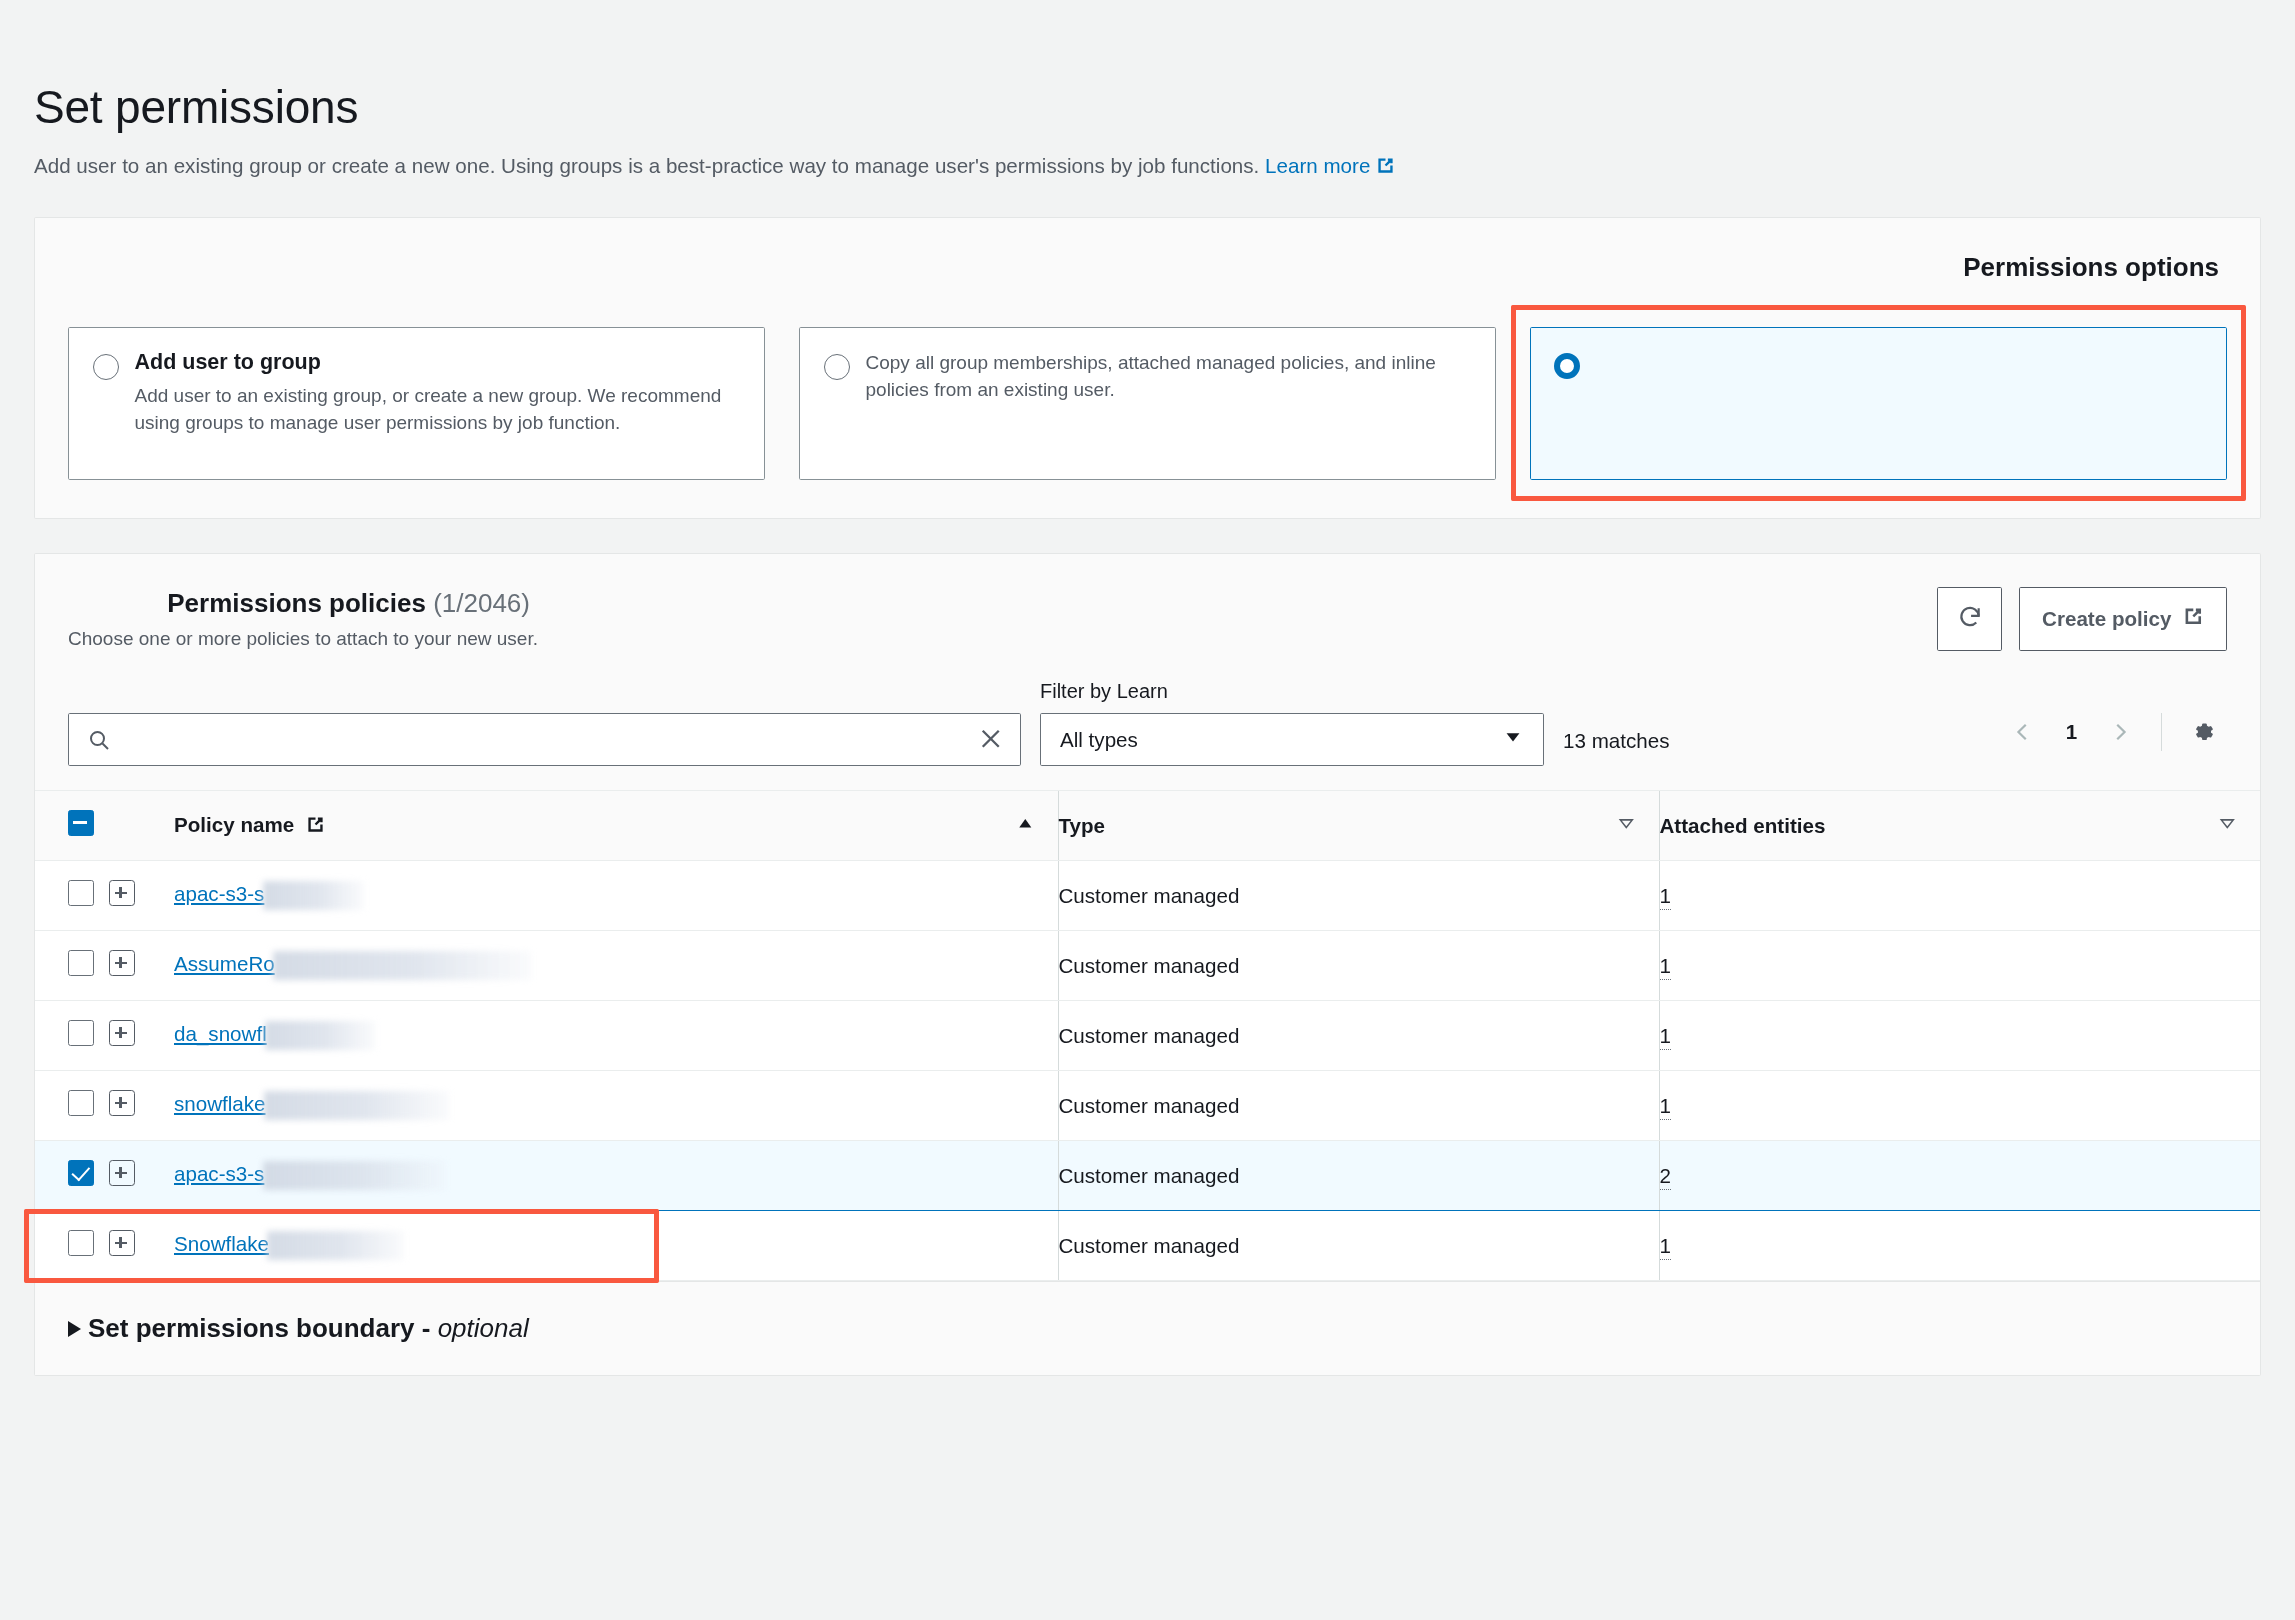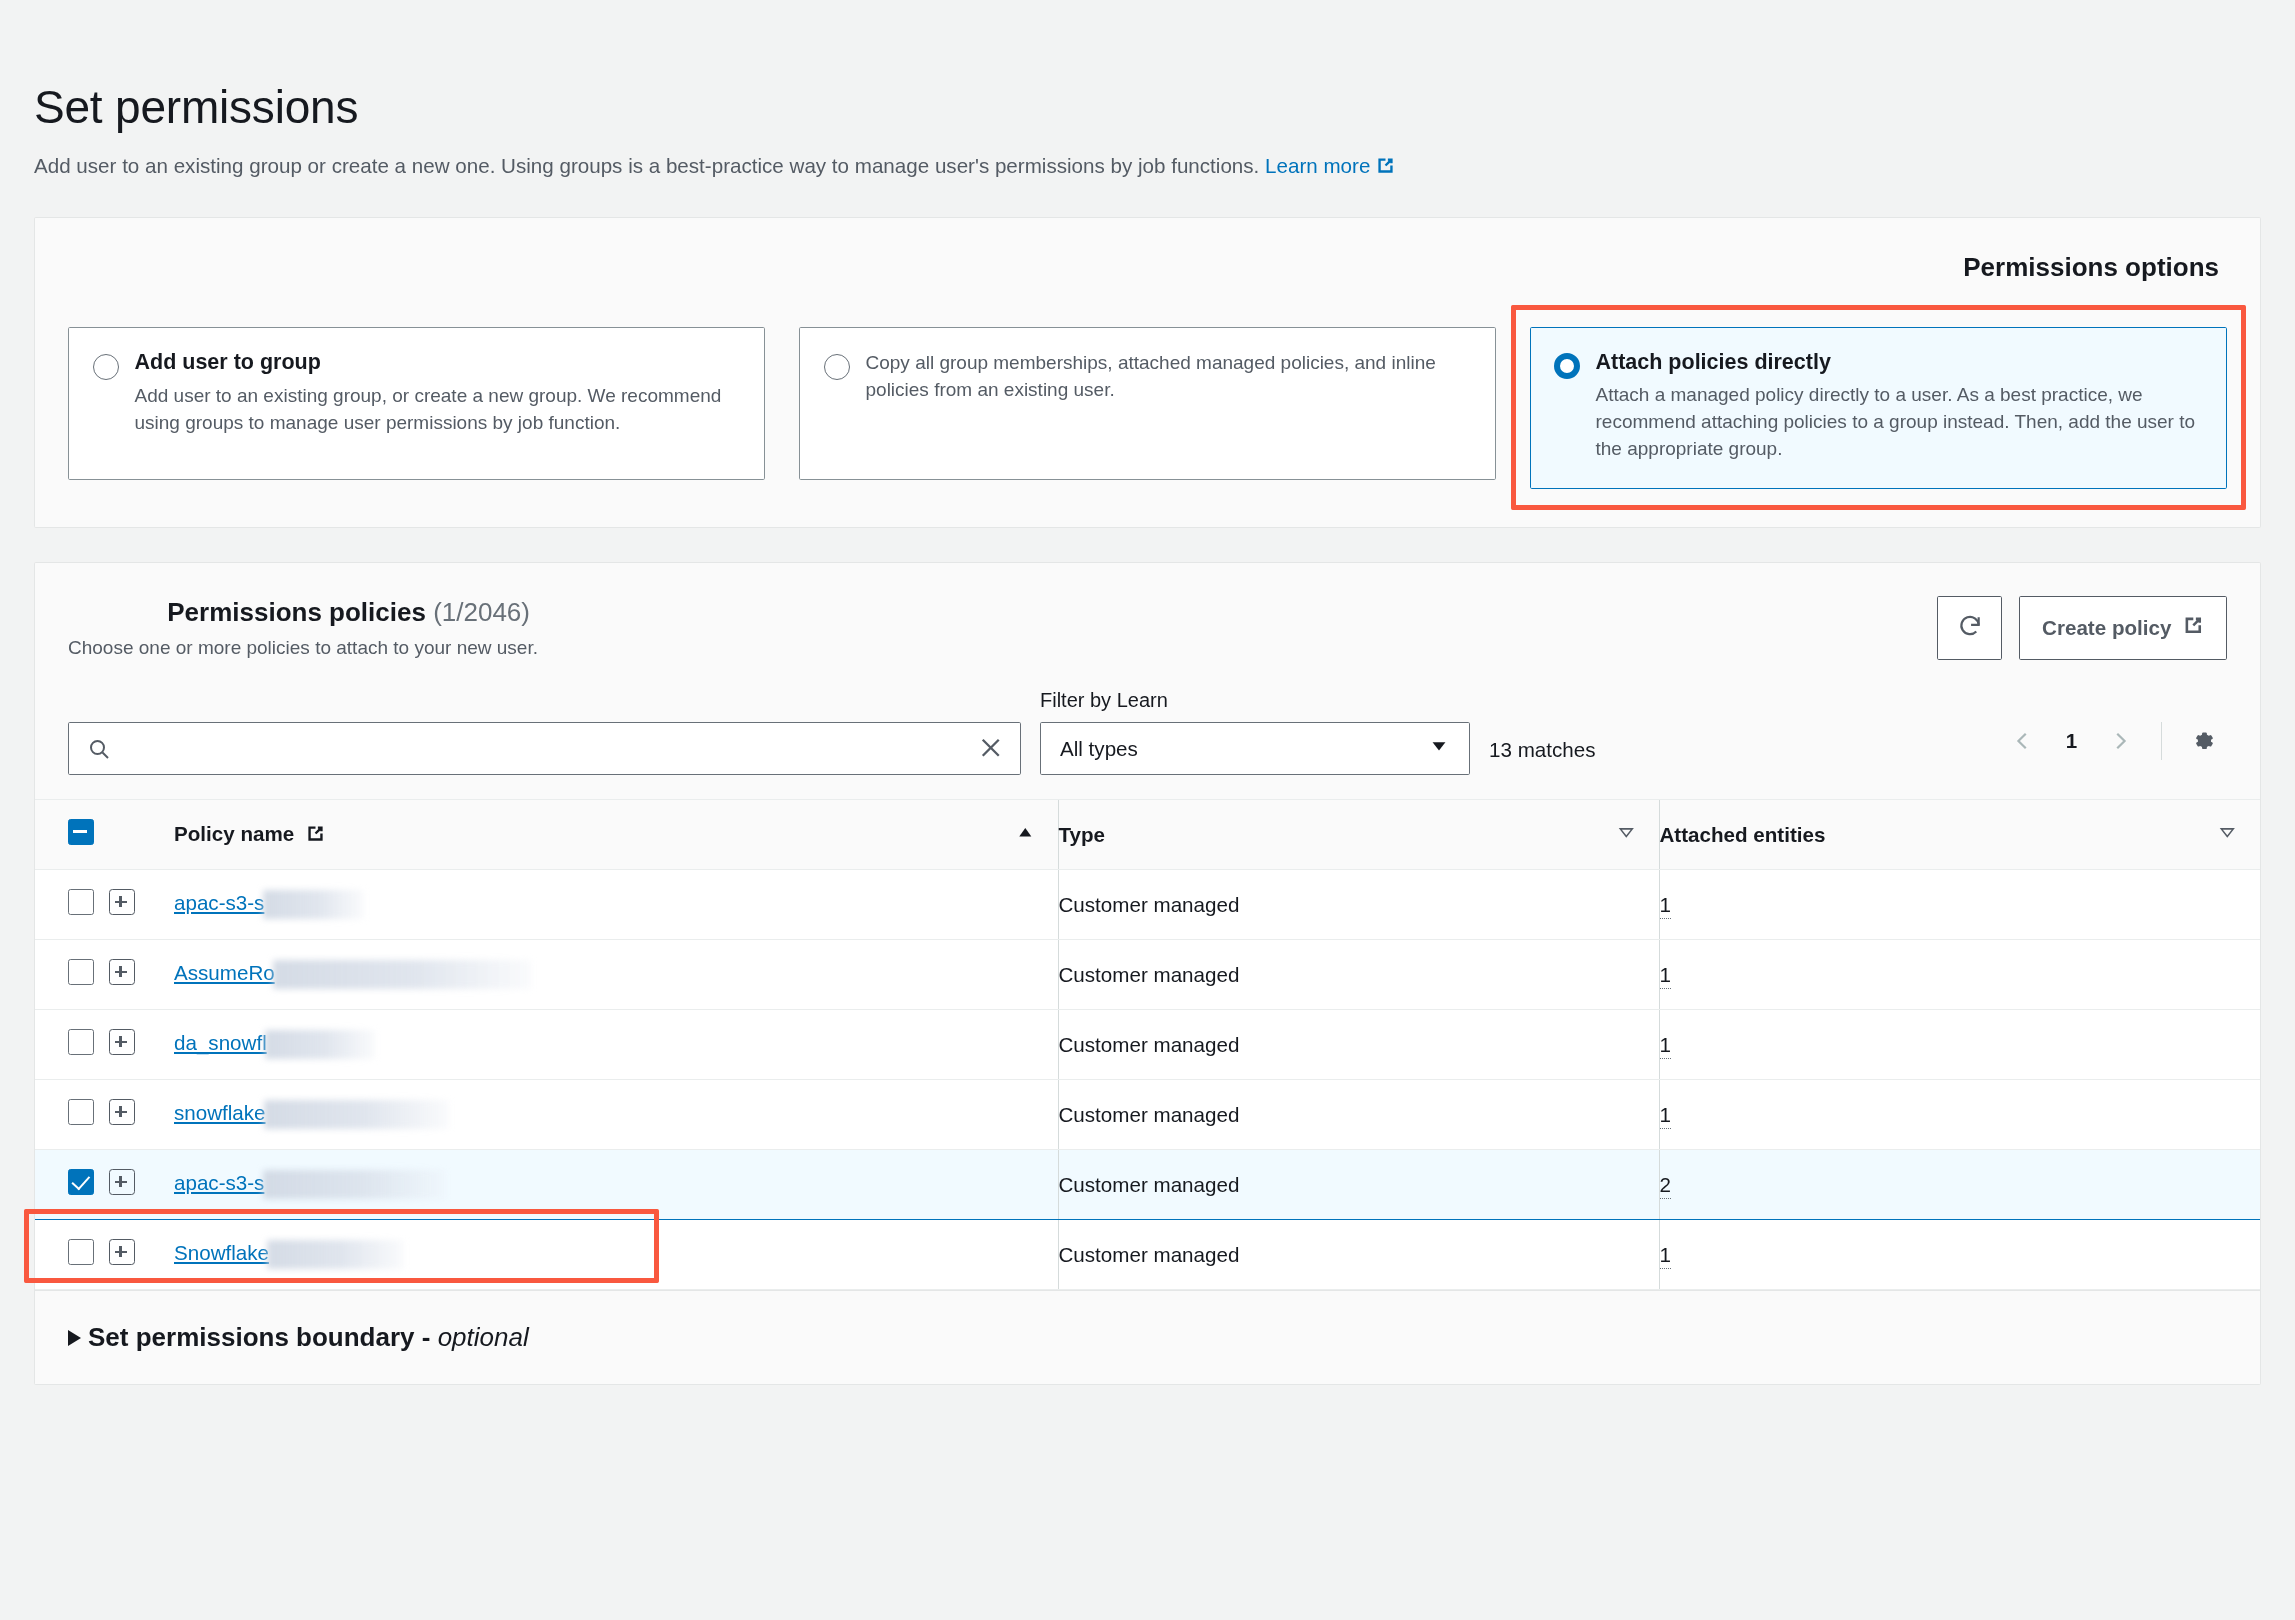--- a/index.html
+++ b/index.html
@@ -192,21 +192,21 @@
     position: absolute; right: 17px; top: 12px;
     cursor: pointer;
   }
   .filter-group { display: flex; flex-direction: column; }
   .filter-label {
     font-size: 20px;
     color: #16191f;
     margin-bottom: 10.3px;
   }
   .select {
-    width: 430px;
+    width: 504px;
     height: 53px;
     border: 0.9px solid #687078;
     border-radius: 1.7px;
     background: #ffffff;
     display: flex;
     align-items: center;
     justify-content: space-between;
     padding: 0 19px;
     font-size: 20.6px;
     color: #16191f;
@@ -419,24 +419,20 @@
           <span class="radio"></span>
           <div class="opt-text">
             <p class="opt-desc">Copy all group memberships, attached managed policies, and inline policies from an existing user.</p>
           </div>
         </div>
       </div>
 
       <div class="opt-wrap">
         <div class="opt-card selected">
           <span class="radio on"></span>
-          <div class="opt-text">
-            <p class="opt-title">Attach policies directly</p>
-            <p class="opt-desc">Attach a managed policy directly to a user. As a best practice, we recommend attaching policies to a group instead. Then, add the user to the appropriate group.</p>
-          </div>
         </div>
         <div class="annot" style="left:-19px; top:-22px; right:-19px; bottom:-20.6px;"></div>
       </div>
 
     </div>
   </div>
 
   <div class="container">
 
     <div class="policies-head">

